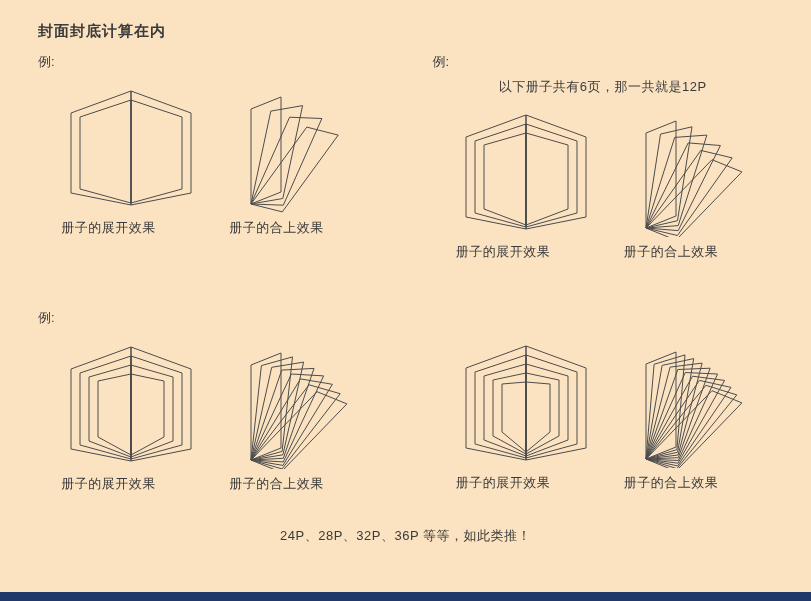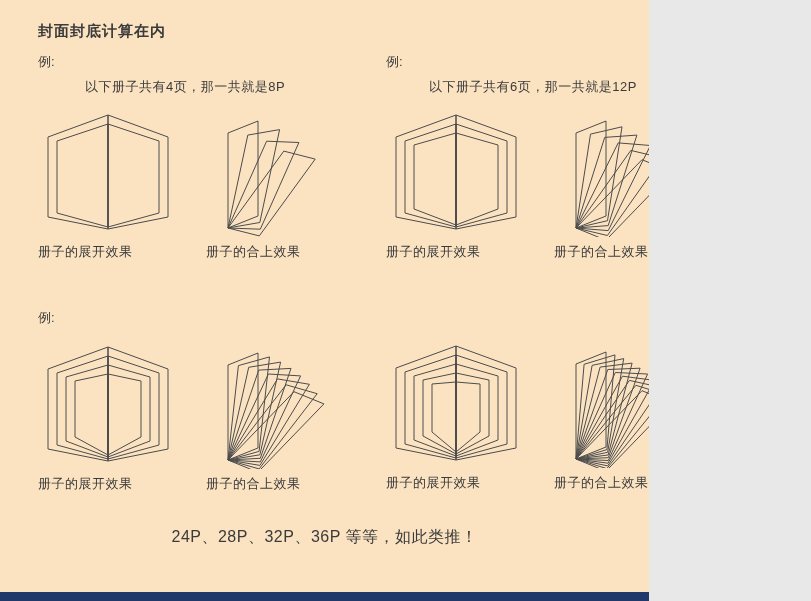--- a/index.html
+++ b/index.html
@@ -1,45 +1,44 @@
 <!DOCTYPE html>
 <html><head>
 <meta charset="utf-8">
 <style>
   html,body{margin:0;padding:0;background:#e8e8e8;}
   .page{
-    width:649px;height:601px;position:relative;overflow:hidden;
+    width:811px;height:601px;position:relative;overflow:hidden;
     font-family:"Liberation Sans","DejaVu Sans",sans-serif;
     color:#3b3b3b;box-sizing:border-box;
   }
   .inner{padding:16px 38px 0 38px;}
   .title{font-size:15px;font-weight:bold;margin:6px 0 10px 0;letter-spacing:1px;}
   .grid{display:grid;grid-template-columns:1fr 1fr;column-gap:54px;row-gap:46px;margin-top:8px;}
   .example{padding-top:2px;}
   .ex-label{font-size:13px;min-height:17px;margin-bottom:7px;}
   .ex-caption{font-size:13px;text-align:center;margin-bottom:6px;letter-spacing:0.5px;}
   .books{display:flex;justify-content:center;align-items:flex-end;gap:28px;}
   figure{margin:0;}
   figure svg{display:block;margin:0 auto;}
   figcaption{font-size:13px;margin-top:6px;letter-spacing:0.5px;}
-  .footer{text-align:center;font-size:16px;margin-top:34px;letter-spacing:0.5px;}
+  .footer{text-align:center;font-size:13px;margin-top:34px;letter-spacing:0.5px;}
   .bottom-bar{position:absolute;left:0;bottom:0;width:100%;height:9px;}
 </style>
 </head>
 <body>
 
 <div class="page" style="background: rgb(251, 227, 194);">
   <div class="inner">
     <h1 class="title">封面封底计算在内</h1>
 
     <div class="grid">
 
       <section class="example">
         <div class="ex-label">例:</div>
-        <div class="ex-caption">以下册子共有4页，那一共就是8P</div>
         <div class="books">
           <figure>
             <svg width="140" height="132" viewBox="0 0 140 132">
                 <polygon points="70,10 10,32 10,112 70,124" fill="none" stroke="#4c4c4c" stroke-width="1" stroke-linejoin="round"></polygon>
                 <polygon points="70,10 130,32 130,112 70,124" fill="none" stroke="#4c4c4c" stroke-width="1" stroke-linejoin="round"></polygon>
                 <polygon points="70,19 19,36 19,108 70,122" fill="none" stroke="#4c4c4c" stroke-width="1" stroke-linejoin="round"></polygon>
                 <polygon points="70,19 121,36 121,108 70,122" fill="none" stroke="#4c4c4c" stroke-width="1" stroke-linejoin="round"></polygon>
               </svg>
             <figcaption>册子的展开效果</figcaption>
           </figure>

